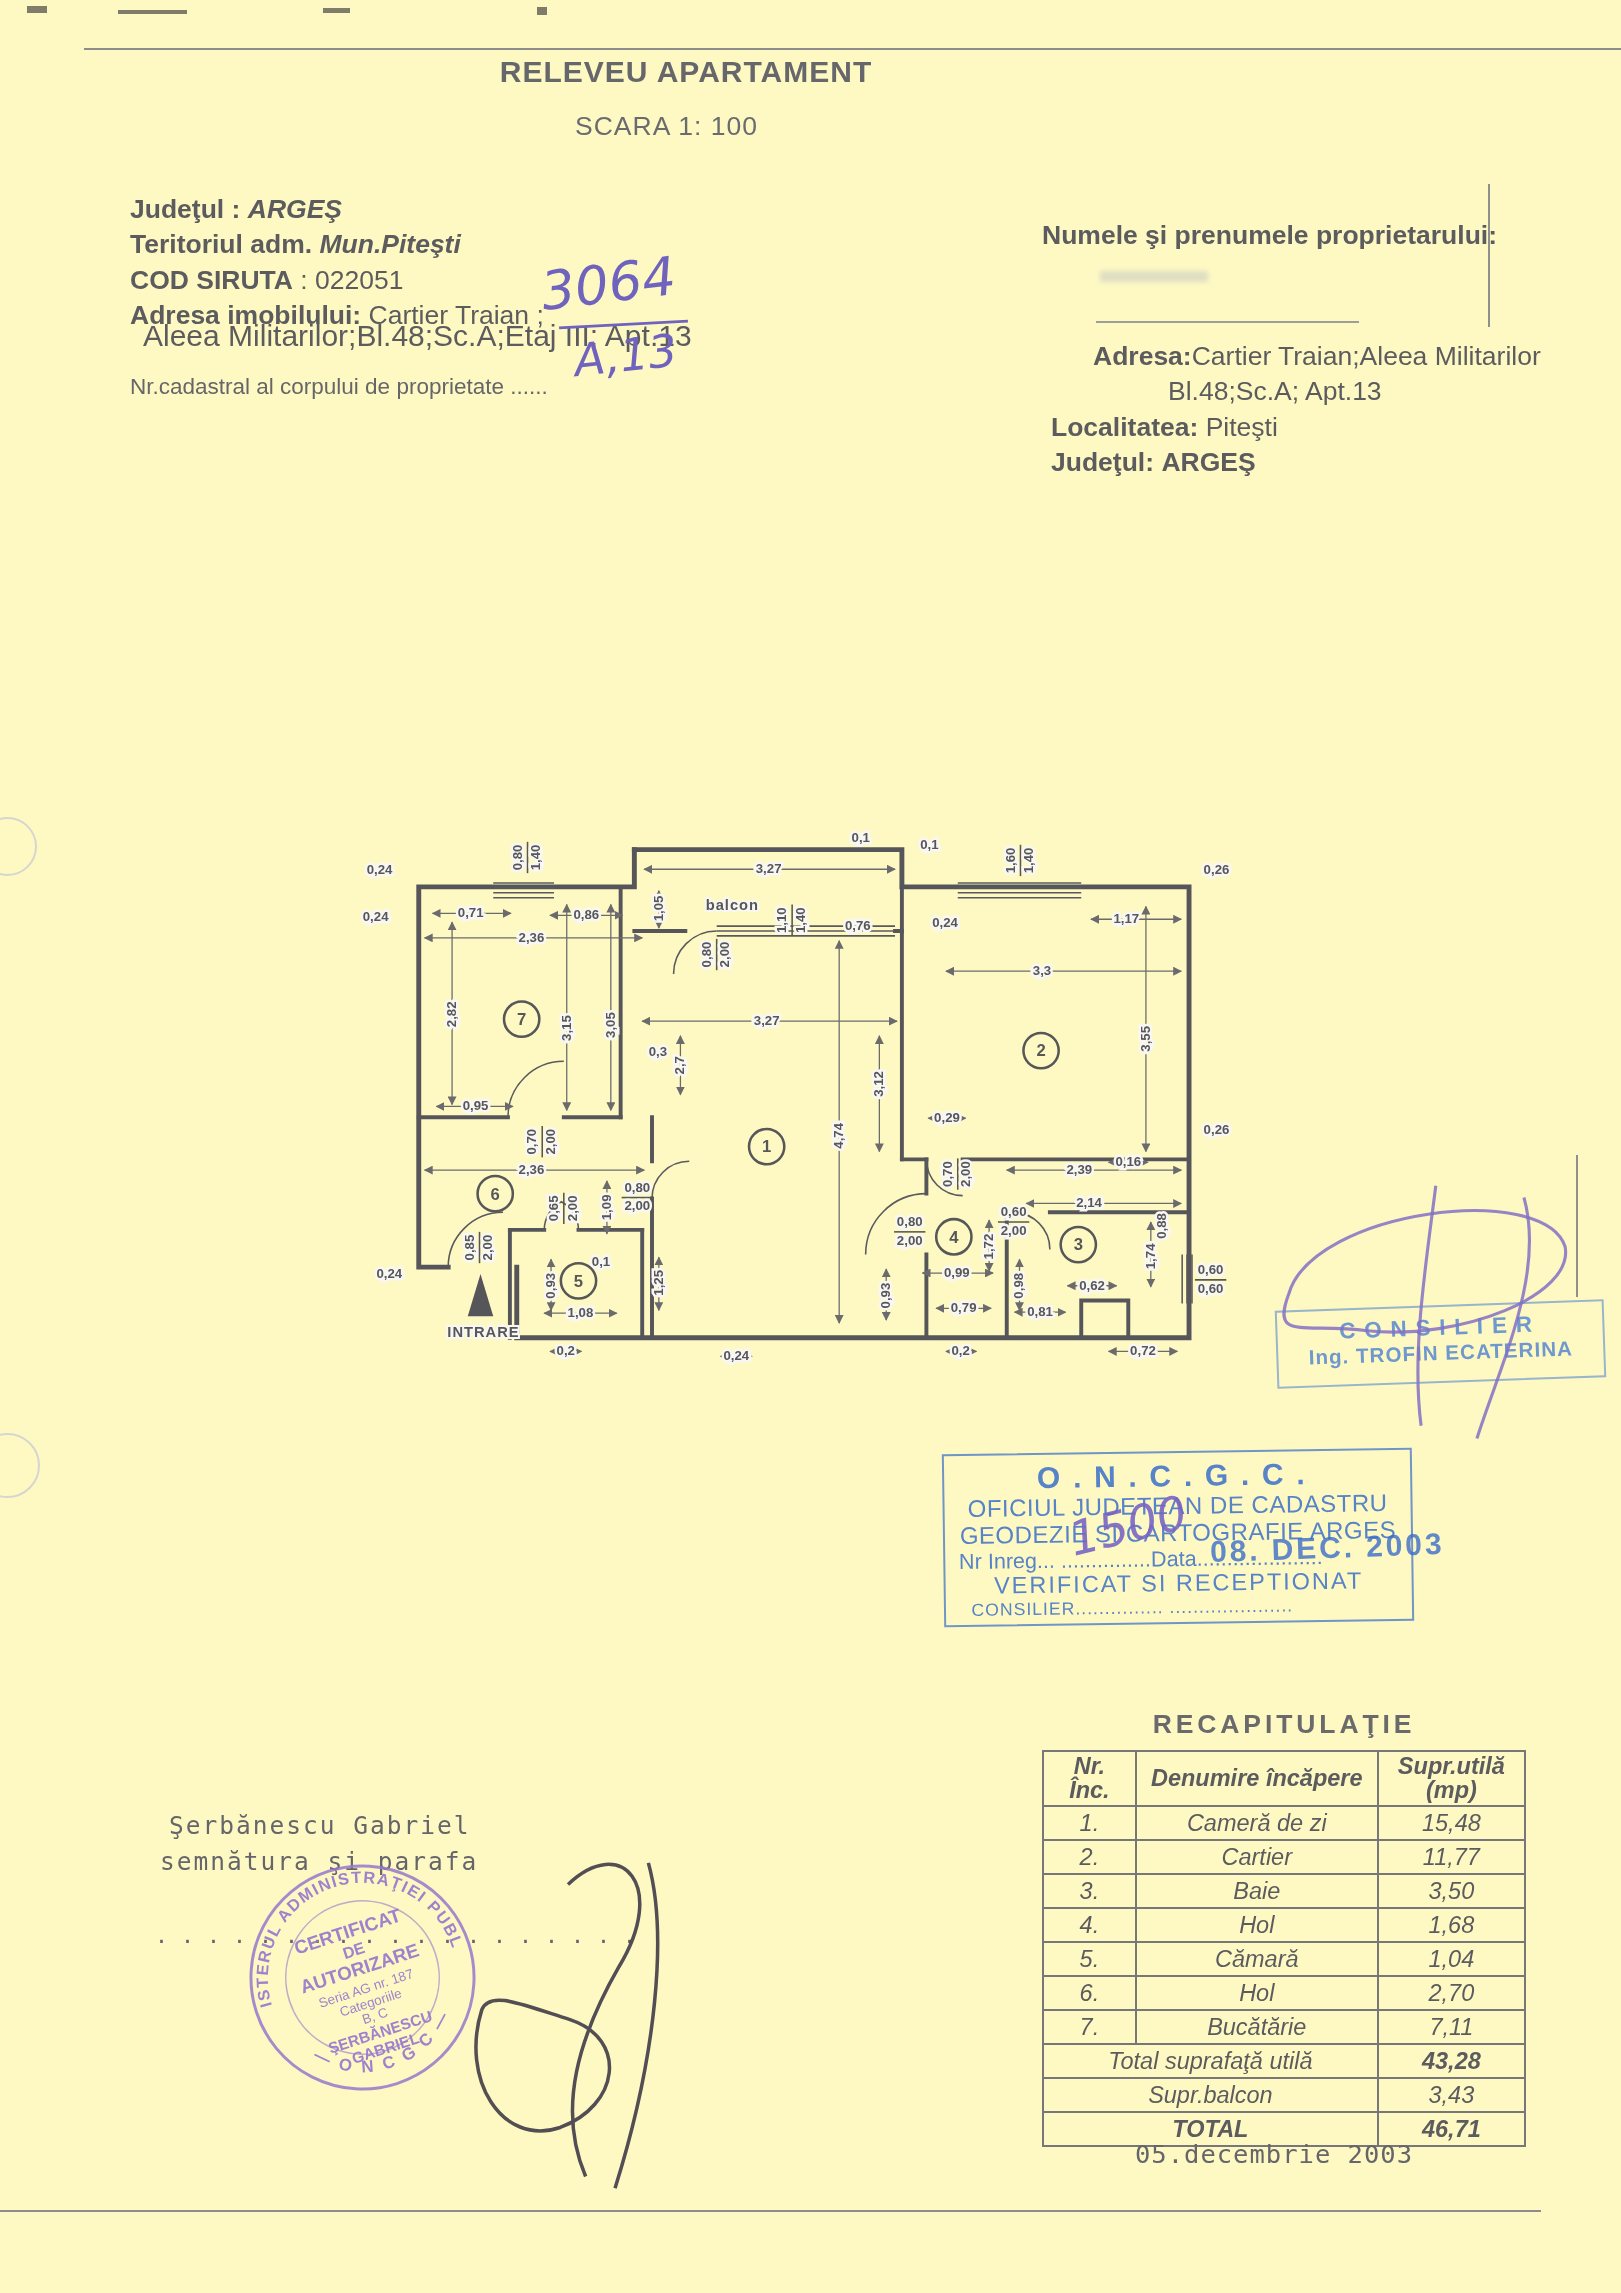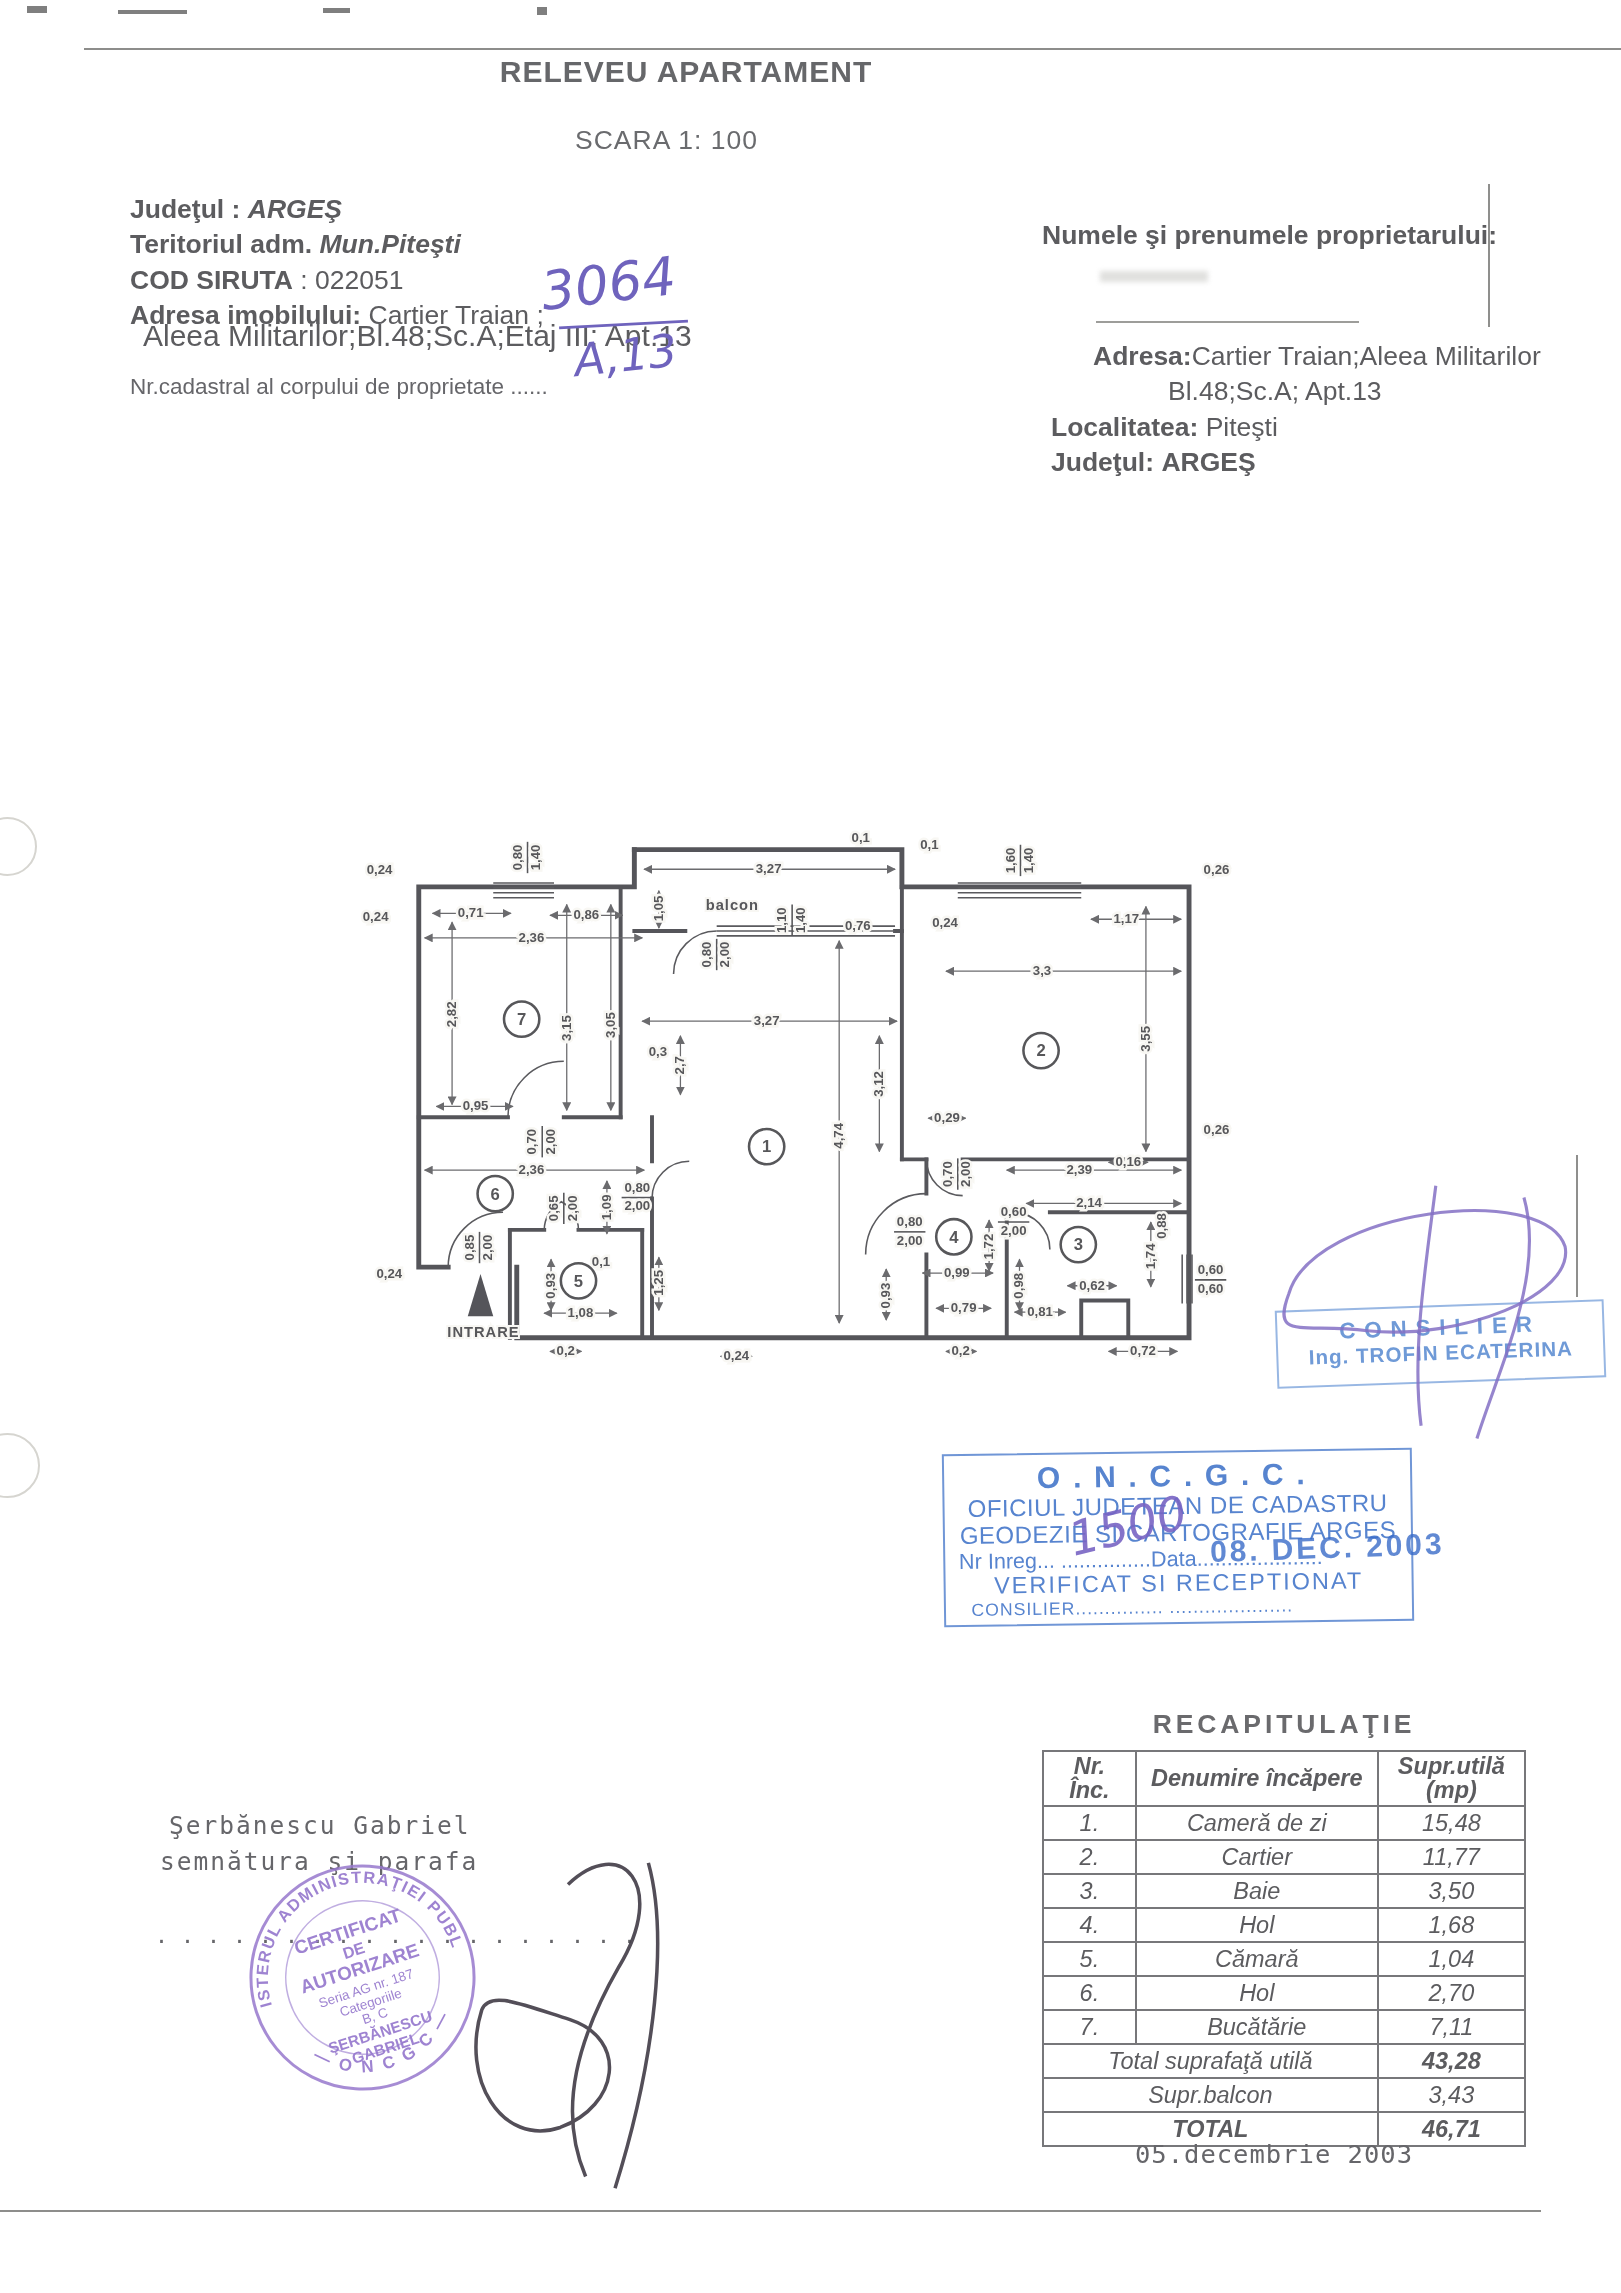--- a/index.html
+++ b/index.html
@@ -1,16 +1,16 @@
 <!DOCTYPE html>
 <html><head>
 <meta charset="utf-8">
 <style>
   html,body{margin:0;padding:0;background:#888;}
-  #page{position:relative;width:1621px;height:2294px;background:#ffffff;overflow:hidden;
+  #page{position:relative;width:1621px;height:2294px;background:#fef9c3;overflow:hidden;
         font-family:"Liberation Sans",sans-serif;color:#5a5a5c;}
   .abs{position:absolute;}
   .i{font-style:italic;}
   
   .title{font-size:30px;font-weight:bold;letter-spacing:1px;color:#66676a;text-align:center;}
   .subtitle{font-size:26.5px;color:#6a6b6e;text-align:center;letter-spacing:1px;}
   .hline{font-size:26.5px;color:#5c5c5f;white-space:nowrap;}
   .hline .lab{font-weight:bold;}
   .small-line{font-size:22.5px;color:#66666a;}
   
@@ -63,21 +63,21 @@
   <div class="abs scanmark" style="left:118px;top:9.8px;width:69px;height:3.9px;"></div>
   <div class="abs scanmark" style="left:323px;top:7.8px;width:27.4px;height:4.9px;"></div>
   <div class="abs scanmark" style="left:537px;top:6.9px;width:9.8px;height:7.8px;"></div>
   <div class="abs rule" style="left:84px;top:48px;width:1537px;height:2px;"></div>
   <div class="abs rule" style="left:0px;top:2210px;width:1541px;height:2px;"></div>
 
   <div class="abs punch" style="left:-21.6px;top:817px;width:55px;height:55px;"></div>
   <div class="abs punch" style="left:-25.5px;top:1433px;width:61px;height:61px;"></div>
 
   <div class="abs title" style="left:0px;top:55px;width:1372px;">RELEVEU APARTAMENT</div>
-  <div class="abs subtitle" style="left:0px;top:125px;width:1333px;">SCARA 1: 100</div>
+  <div class="abs subtitle" style="left:0px;top:111px;width:1333px;">SCARA 1: 100</div>
 
   <div>
     <div class="abs hline" style="left:130px;top:194px;">
       <span class="lab">Judeţul :</span>
       <span class="lab i">ARGEŞ</span>
     </div>
     <div class="abs hline" style="left:130px;top:229px;">
       <span class="lab">Teritoriul adm.</span>
       <span class="lab i">Mun.Piteşti</span>
     </div>

